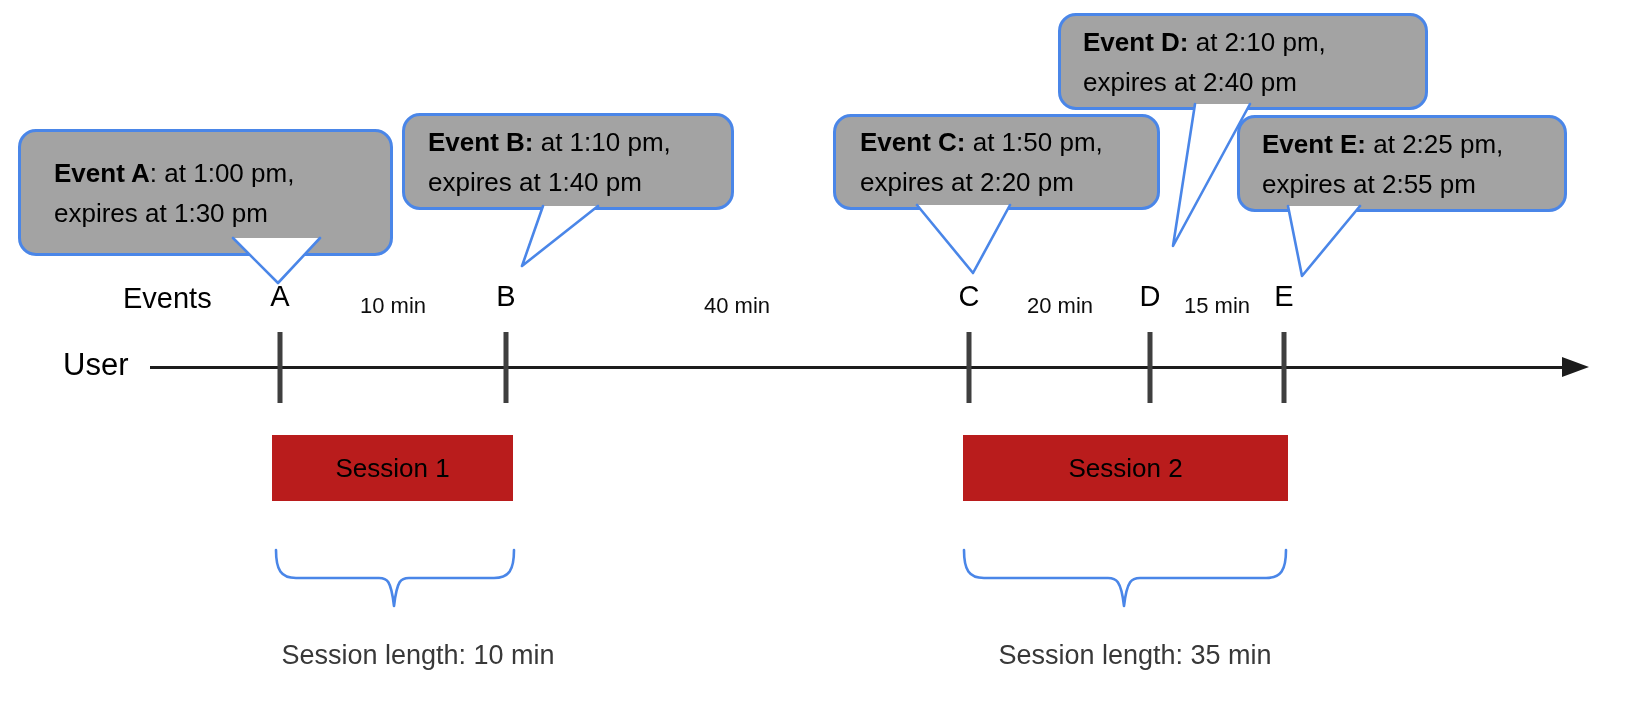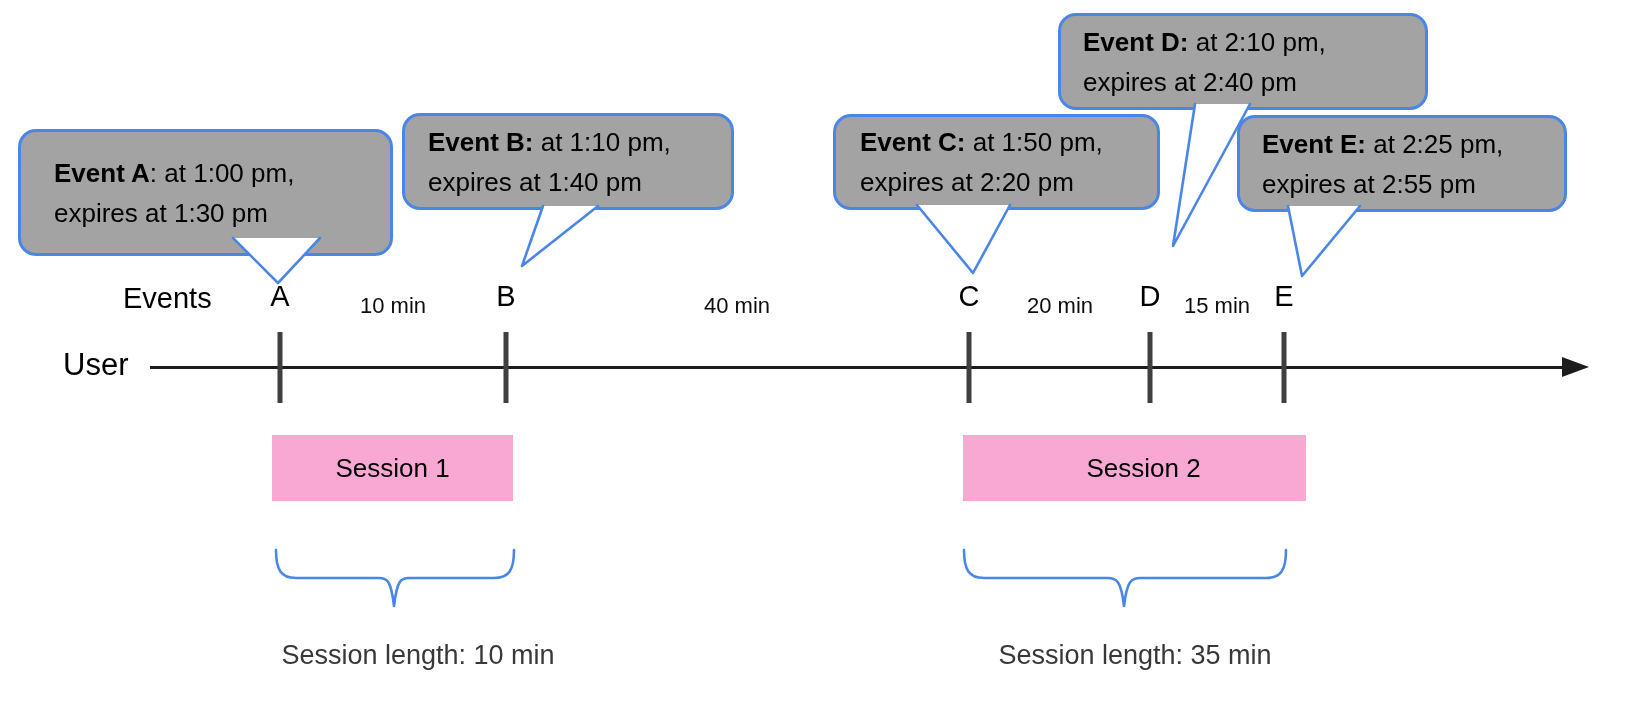--- a/index.html
+++ b/index.html
@@ -26,24 +26,24 @@
   .lbl{position:absolute; white-space:nowrap;}
   .events-label{left:123px; top:282px; font-size:29px;}
   .user-label{left:63px; top:347px; font-size:31px;}
   .axis-line{position:absolute; left:150px; top:366px; width:1420px; height:3px; background:#1c1c1c;}
   .arrowhead{position:absolute; left:1562px; top:357px; width:0; height:0;
     border-left:27px solid #1c1c1c; border-top:10px solid transparent; border-bottom:10px solid transparent;}
   .tick{position:absolute; top:332px; width:5px; height:71px; background:#3f3f3f; transform:translateX(-50%);}
   .marker{position:absolute; top:280px; transform:translateX(-50%); font-size:29px; white-space:nowrap;}
   .gap{position:absolute; top:293px; transform:translateX(-50%); font-size:22px; white-space:nowrap; color:#0d0d0d;}
   
-  .session{position:absolute; top:435px; height:66px; background:#f9a8d4;
+  .session{position:absolute; top:435px; height:66px; background:#b91c1c;
     display:flex; align-items:center; justify-content:center; font-size:26px; color:#000;}
   .session-1{left:272px; width:241px;}
-  .session-2{left:963px; width:325px;padding-left:18px;}
+  .session-2{left:963px; width:325px;}
   .brace{position:absolute; overflow:visible;}
   .brace path{fill:none; stroke:#4a86e8; stroke-width:2.6; stroke-linecap:round; stroke-linejoin:round;}
   .slen{position:absolute; top:640px; transform:translateX(-50%); font-size:27px; color:#383838; white-space:nowrap;}
 </style>
 </head>
 <body>
 
 <div class="canvas">
 
   <div class="bubble bubble-a">

